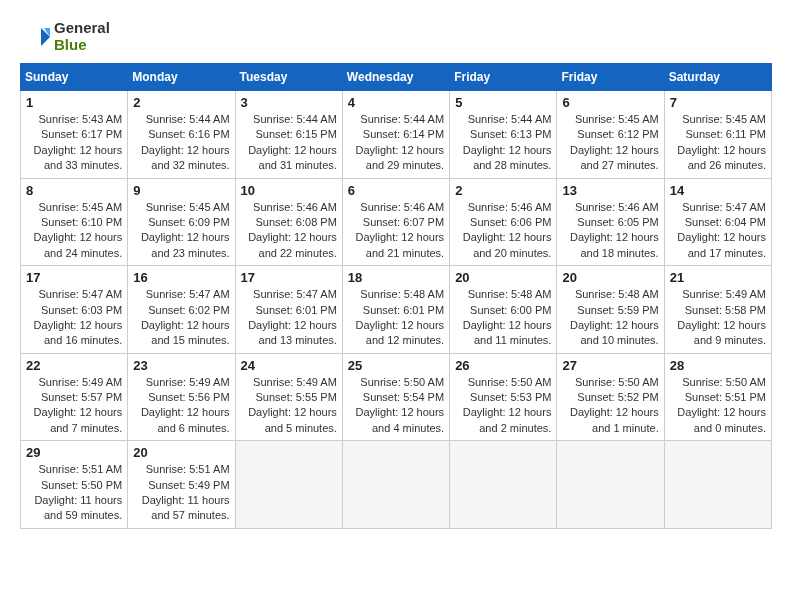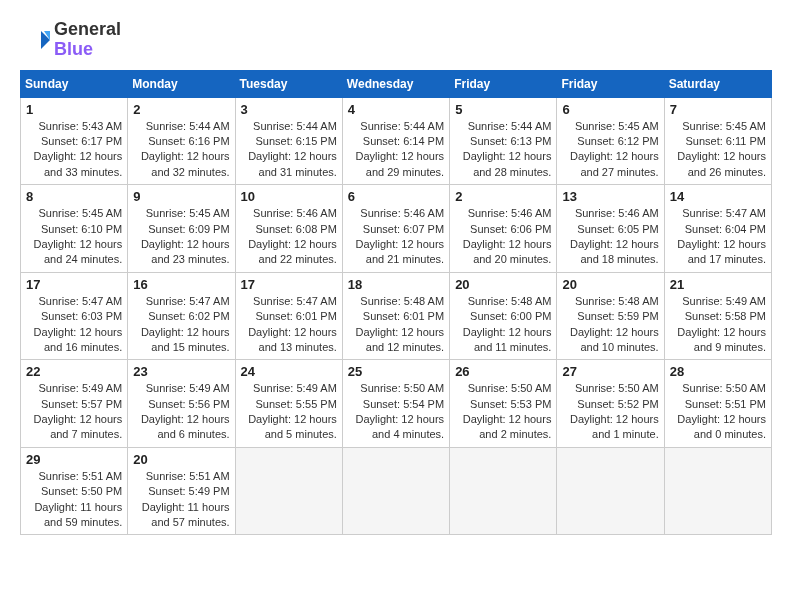--- a/index.html
+++ b/index.html
@@ -15,26 +15,26 @@
       justify-content: space-between;
       align-items: flex-start;
       margin-bottom: 10px;
     }
     .logo {
       display: flex;
       align-items: center;
       gap: 4px;
     }
     .logo-text {
-      font-size: 18px;
+      font-size: 15px;
       font-weight: bold;
       line-height: 1.1;
     }
     .logo-general { color: #333; }
-    .logo-blue { color: #8b5cf6; }
+    .logo-blue { color: #4d7c0f; }
     .logo-icon {
       width: 30px;
       height: 30px;
     }
     .title-area {
       text-align: right;
     }
     .month-title {
       font-size: 36px;
       font-weight: bold;

